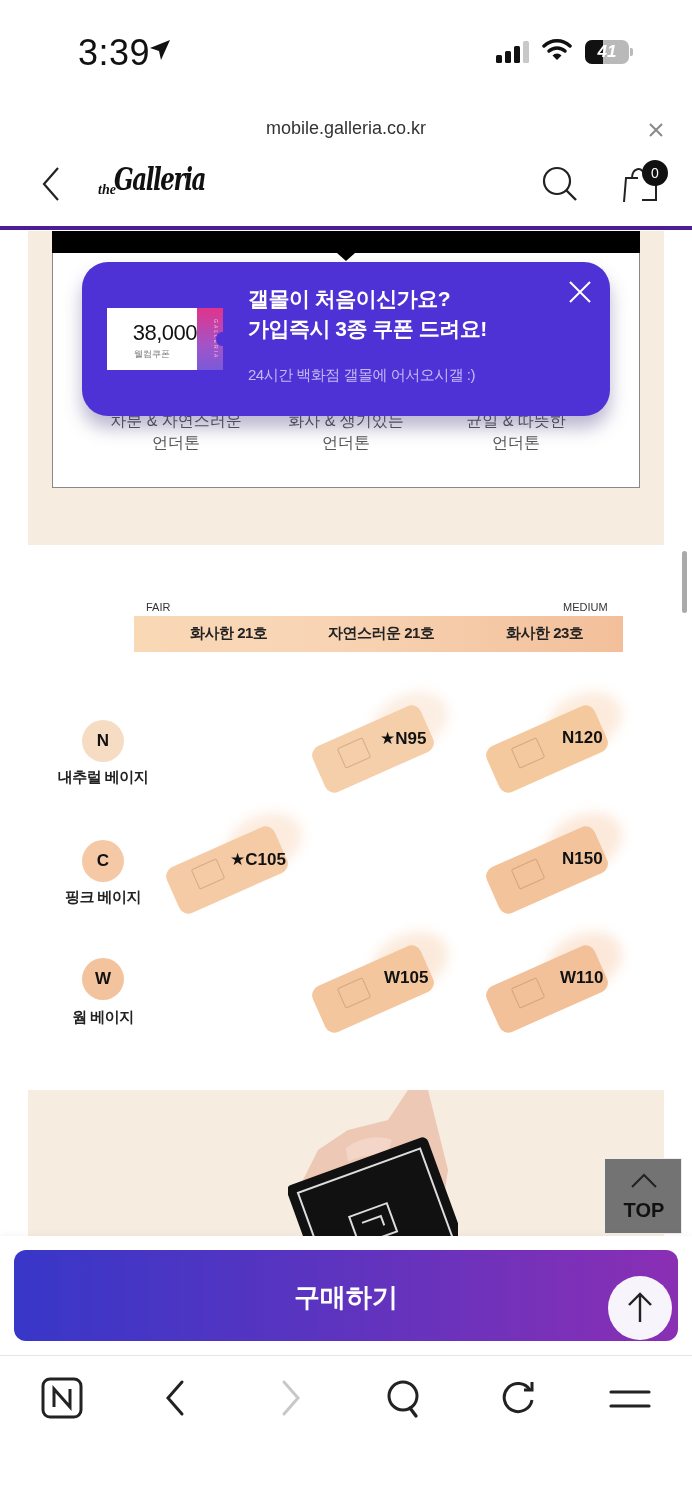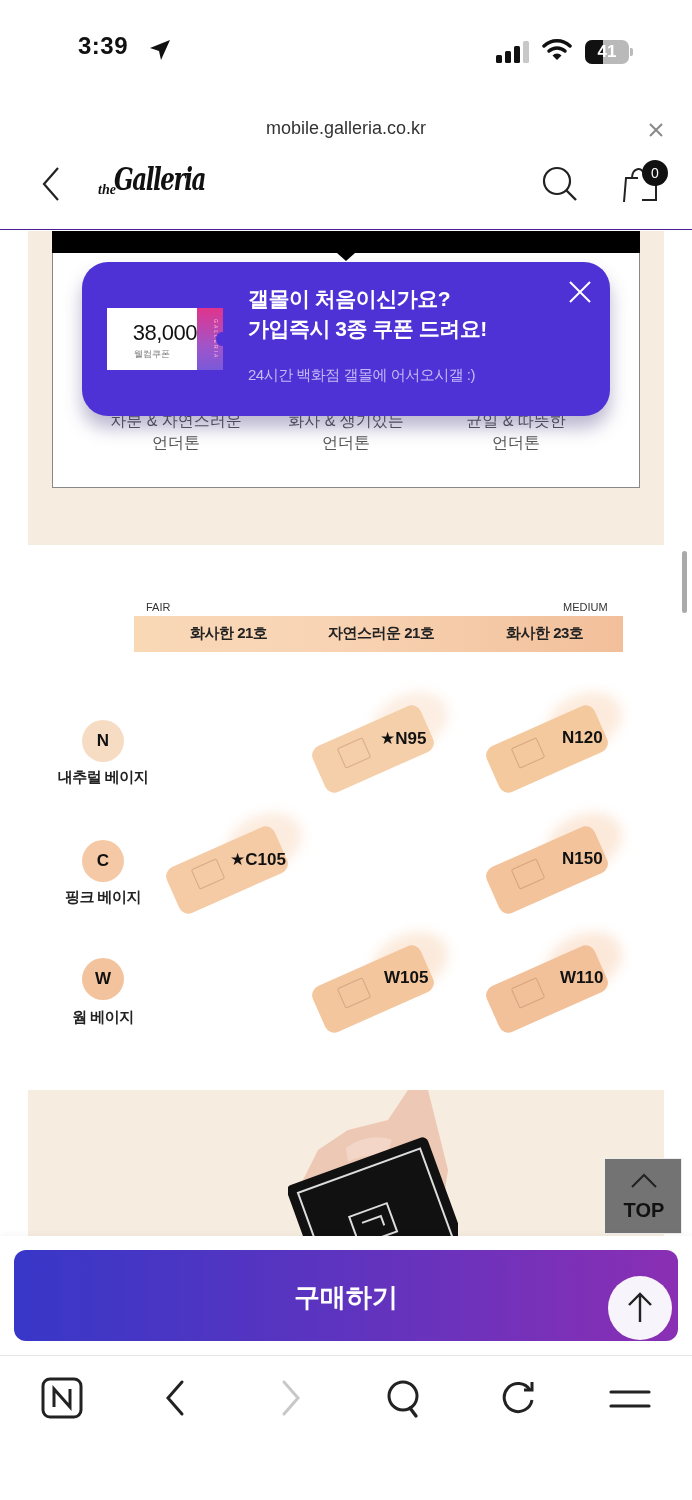--- a/index.html
+++ b/index.html
@@ -1,36 +1,36 @@
 <!DOCTYPE html>
 <html><head>
 <meta charset="utf-8">
 <style>
   * { box-sizing: border-box; margin: 0; padding: 0; }
   html, body { width: 692px; height: 1500px; overflow: hidden; background: #fff; font-family: "Liberation Sans", "DejaVu Sans", sans-serif; color: #111; }
 
   
   .status-bar { position: absolute; left: 0; top: 0; width: 692px; height: 100px; }
-  .time { position: absolute; left: 78px; top: 32px; font-size: 24px; font-weight: 700; letter-spacing: 0.5px; }
+  .time { position: absolute; left: 78px; top: 32px; font-size: 36px; font-weight: 400; letter-spacing: 0.5px; }
   .loc-icon { position: absolute; left: 148px; top: 38px; width: 24px; height: 24px; }
   .signal { position: absolute; left: 496px; top: 41px; width: 36px; height: 22px; }
   .wifi { position: absolute; left: 542px; top: 38px; width: 30px; height: 24px; }
-  .battery { position: absolute; left: 585px; top: 40px; width: 48px; height: 24px; }
+  .battery { position: absolute; left: 585px; top: 40px; width: 48px; height: 24px; font-style: italic; }
   .battery-body { position: absolute; left: 0; top: 0; width: 44px; height: 24px; border-radius: 7px; background: #b9b9b9; overflow: hidden; }
   .battery-fill { position: absolute; left: 0; top: 0; width: 18px; height: 24px; background: #111; }
   .battery-num { position: absolute; left: 0; top: 0; width: 44px; height: 24px; text-align: center; font-size: 17px; font-weight: 700; line-height: 24px; color: #fff; }
   .battery-cap { position: absolute; left: 45px; top: 8px; width: 3px; height: 8px; border-radius: 0 2px 2px 0; background: #b9b9b9; }
 
   
   .url-bar { position: absolute; left: 0; top: 100px; width: 692px; height: 38px; border-bottom: 1px solid #e3e3e3; margin-top: 12px; }
   .url-text { position: absolute; left: 0; width: 692px; top: 6px; text-align: center; font-size: 18px; color: #333; }
   .url-close { position: absolute; left: 646px; top: 8px; width: 20px; height: 20px; }
 
   
-  .site-header { position: absolute; left: 0; top: 138px; width: 692px; height: 92px; background: #fff; border-bottom: 1px solid #4c1d95; }
+  .site-header { position: absolute; left: 0; top: 138px; width: 692px; height: 92px; background: #fff; border-bottom: 4px solid #4c1d95; }
   .back-btn { position: absolute; left: 36px; top: 24px; width: 30px; height: 44px; }
   .logo { position: absolute; left: 98px; top: 18px; width: 92px; height: 60px; }
   .logo-the { position: absolute; left: 0; top: 26px; font-family: "Liberation Serif", serif; font-style: italic; font-size: 14px; font-weight: 700; }
   .logo-g { position: absolute; left: 16px; top: 4px; font-family: "DejaVu Serif", serif; font-style: italic; font-size: 32px; font-weight: 700; letter-spacing: -2px; transform: scaleX(0.72); transform-origin: left; }
   .search-btn { position: absolute; left: 540px; top: 26px; width: 40px; height: 40px; }
   .cart-btn { position: absolute; left: 620px; top: 24px; width: 46px; height: 44px; }
   .cart-badge { position: absolute; left: 642px; top: 160px; width: 26px; height: 26px; border-radius: 50%; background: #111; color: #fff; font-size: 14px; text-align: center; line-height: 26px; }
 
   
   .beige-section { position: absolute; left: 28px; top: 231px; width: 636px; height: 314px; background: #f6ecdf; }

